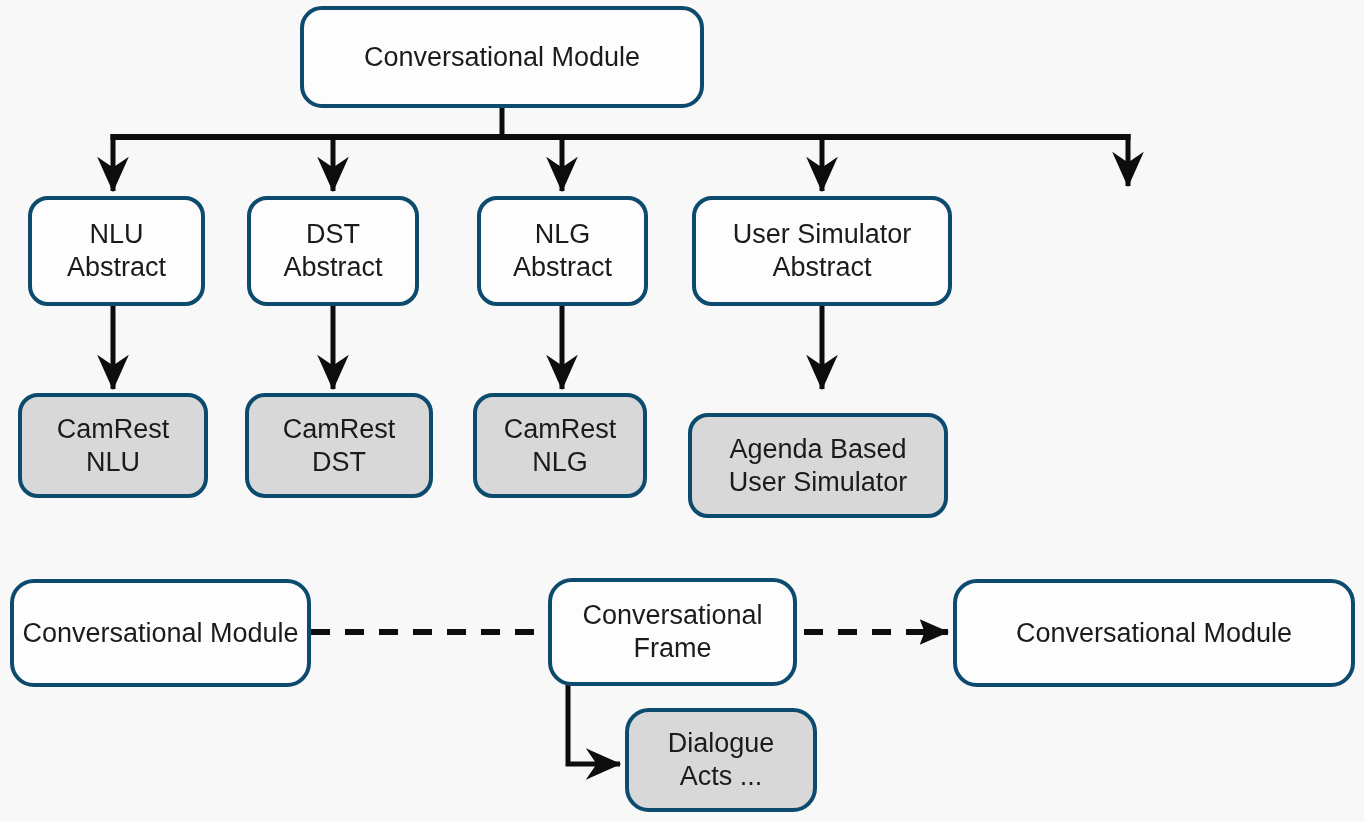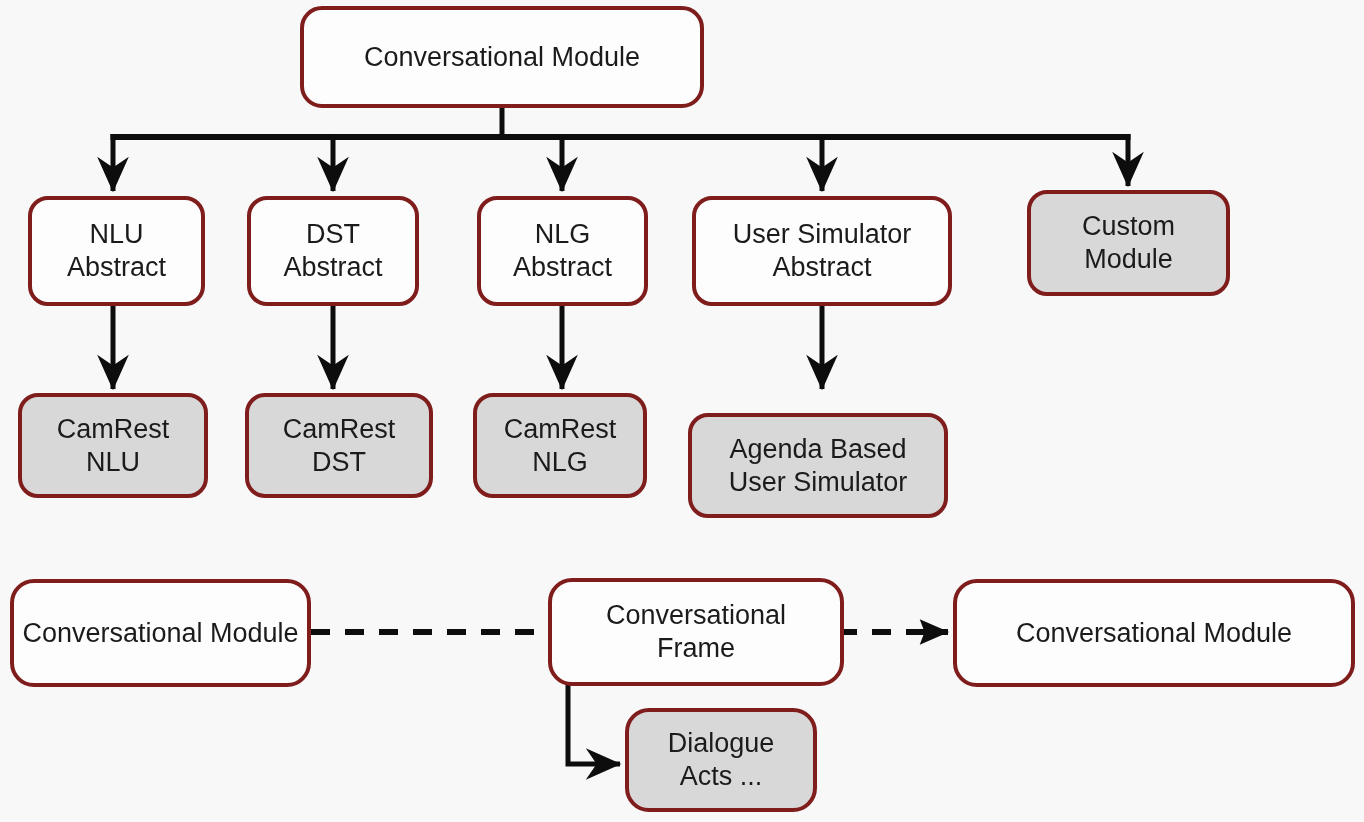--- a/index.html
+++ b/index.html
@@ -24,21 +24,21 @@
     stroke-width: 5;
     fill: none;
     stroke-linejoin: miter;
   }
   .edge.bus { stroke-width: 6; }
   .edge.dashed { stroke-dasharray: 19 15; stroke-width: 6; }
   .node {
     position: absolute;
     box-sizing: border-box;
     background: #fdfdfd;
-    border: 4px solid #7f1d1d;
+    border: 4px solid #0c4a6e;
     border-radius: 20px;
     display: flex;
     align-items: center;
     justify-content: center;
     text-align: center;
     color: #1b1b1b;
     font-size: 27px;
     line-height: 1.22;
     white-space: pre-line;
   }
@@ -92,24 +92,20 @@
 Abstract</span>
   </div>
   <div class="node" style="left:477px; top:196px; width:171px; height:110px;">
     <span class="lbl">NLG
 Abstract</span>
   </div>
   <div class="node" style="left:692px; top:196px; width:260px; height:110px;">
     <span class="lbl">User Simulator
 Abstract</span>
   </div>
-  <div class="node gray" style="left:1027px; top:190px; width:203px; height:106px;">
-    <span class="lbl">Custom
-Module</span>
-  </div>
 
   <div class="node gray" style="left:18px; top:393px; width:190px; height:105px;">
     <span class="lbl">CamRest
 NLU</span>
   </div>
   <div class="node gray" style="left:245px; top:393px; width:188px; height:105px;">
     <span class="lbl">CamRest
 DST</span>
   </div>
   <div class="node gray" style="left:473px; top:393px; width:174px; height:105px;">
@@ -117,21 +113,21 @@
 NLG</span>
   </div>
   <div class="node gray" style="left:688px; top:393px; width:260px; height:105px;margin-top:20px;">
     <span class="lbl">Agenda Based
 User Simulator</span>
   </div>
 
   <div class="node" style="left:10px; top:579px; width:301px; height:108px; border-radius:24px;">
     <span class="lbl">Conversational Module</span>
   </div>
-  <div class="node" style="left:548px; top:578px; width:296px; height:108px; border-radius:24px;">
+  <div class="node" style="left:548px; top:578px; width:249px; height:108px; border-radius:24px;">
     <span class="lbl">Conversational
 Frame</span>
   </div>
   <div class="node" style="left:953px; top:579px; width:402px; height:108px; border-radius:24px;">
     <span class="lbl">Conversational Module</span>
   </div>
   <div class="node gray" style="left:625px; top:708px; width:192px; height:104px; border-radius:24px;">
     <span class="lbl">Dialogue
 Acts ...</span>
   </div>

